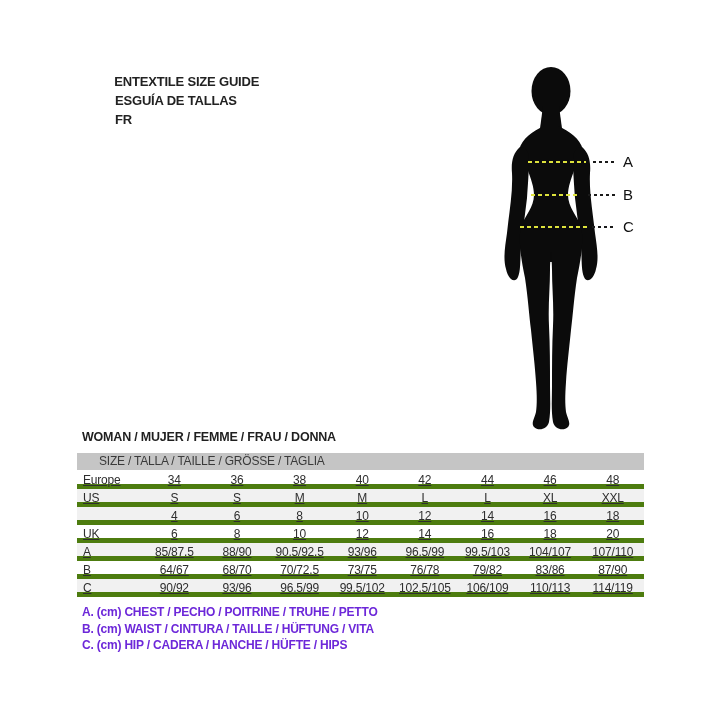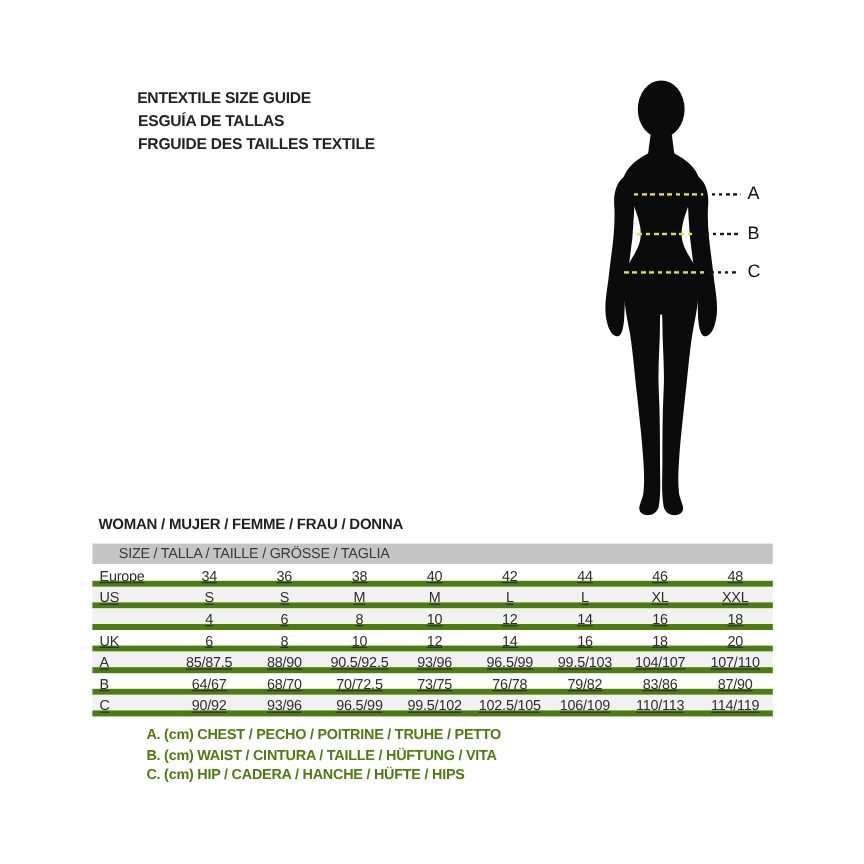--- a/index.html
+++ b/index.html
@@ -33,39 +33,38 @@
   
   .size-table{position:absolute;left:77px;top:453px;width:567px;font-size:12px;letter-spacing:-0.2px;}
   .thead{background:var(--header-bar);height:17px;line-height:17px;padding-left:22px;color:#3a3a3a;margin-bottom:1px;}
   .trow{display:grid;grid-template-columns:66px repeat(8,1fr);height:18px;line-height:18px;border-bottom:5px solid #4d7c0f;text-decoration:underline;}
   .trow.shaded{background:var(--row-shade);}
   .tlabel{padding-left:6px;text-align:left;}
   .tcell{text-align:center;}
 
   
   .legend{position:absolute;left:82px;top:604px;}
-  .legend-line{font-size:12px;font-weight:bold;letter-spacing:-0.2px;line-height:16.5px;color:#4d7c0f;margin-left:40px;}
+  .legend-line{font-size:12px;font-weight:bold;letter-spacing:-0.2px;line-height:16.5px;color:#6d28d9;}
 </style>
 </head>
 <body>
 
 <div id="canvas">
 
   <div class="lang-block">
       <div class="lang-row">
         <span class="lang-code">EN</span>
         <span class="lang-label">TEXTILE SIZE GUIDE</span>
       </div>
       <div class="lang-row">
         <span class="lang-code">ES</span>
         <span class="lang-label">GUÍA DE TALLAS</span>
       </div>
       <div class="lang-row">
         <span class="lang-code">FR</span>
-        <span class="lang-label">GUIDE DES TAILLES TEXTILE</span>
       </div>
     </div>
 
   <svg class="figure-svg" viewBox="0 0 120 372" aria-hidden="true">
     <ellipse cx="56" cy="31" rx="19.5" ry="24"></ellipse>
     <path d="M48,46 L64,46 L68,76 L44,76 Z"></path>
     <path d="M49,66 C38,71 27,78 24,90 C25,99 30,102 32,108 C36,119 39,127 39,135 C39,147 30,156 26,166 C23,174 23,182 27,190 C35,198 45,202 56,202 C67,202 77,198 85,190 C89,182 89,174 86,166 C82,156 73,147 73,135 C73,127 76,119 80,108 C82,102 87,99 88,90 C85,78 74,71 63,66 Z"></path>
     <path d="M25,87 C18,93 16,102 17,113 C18,133 14,153 12,173 C10,187 8,199 11,209 C13,219 20,224 23,217 C26,210 25,198 26,188 C28,170 30,154 32,138 C33,124 34,110 34,99 C34,92 31,87 25,87 Z"></path>
     <path d="M87,87 C94,93 96,102 95,113 C94,133 98,153 100,173 C102,187 104,199 101,209 C99,219 92,224 89,217 C86,210 87,198 86,188 C84,170 82,154 80,138 C79,124 78,110 78,99 C78,92 81,87 87,87 Z"></path>
     <path d="M26,164 C23,182 26,198 30,218 C33,238 34,254 36,270 C38,290 40,306 41,322 C42,336 42,344 41,352 C39,360 36,363 39,367 C43,371 52,370 54,362 C56,350 55,338 55,326 C55,306 55,286 54,266 C53,246 55,228 55,210 C55,200 56,196 56,192 L56,164 Z"></path>

